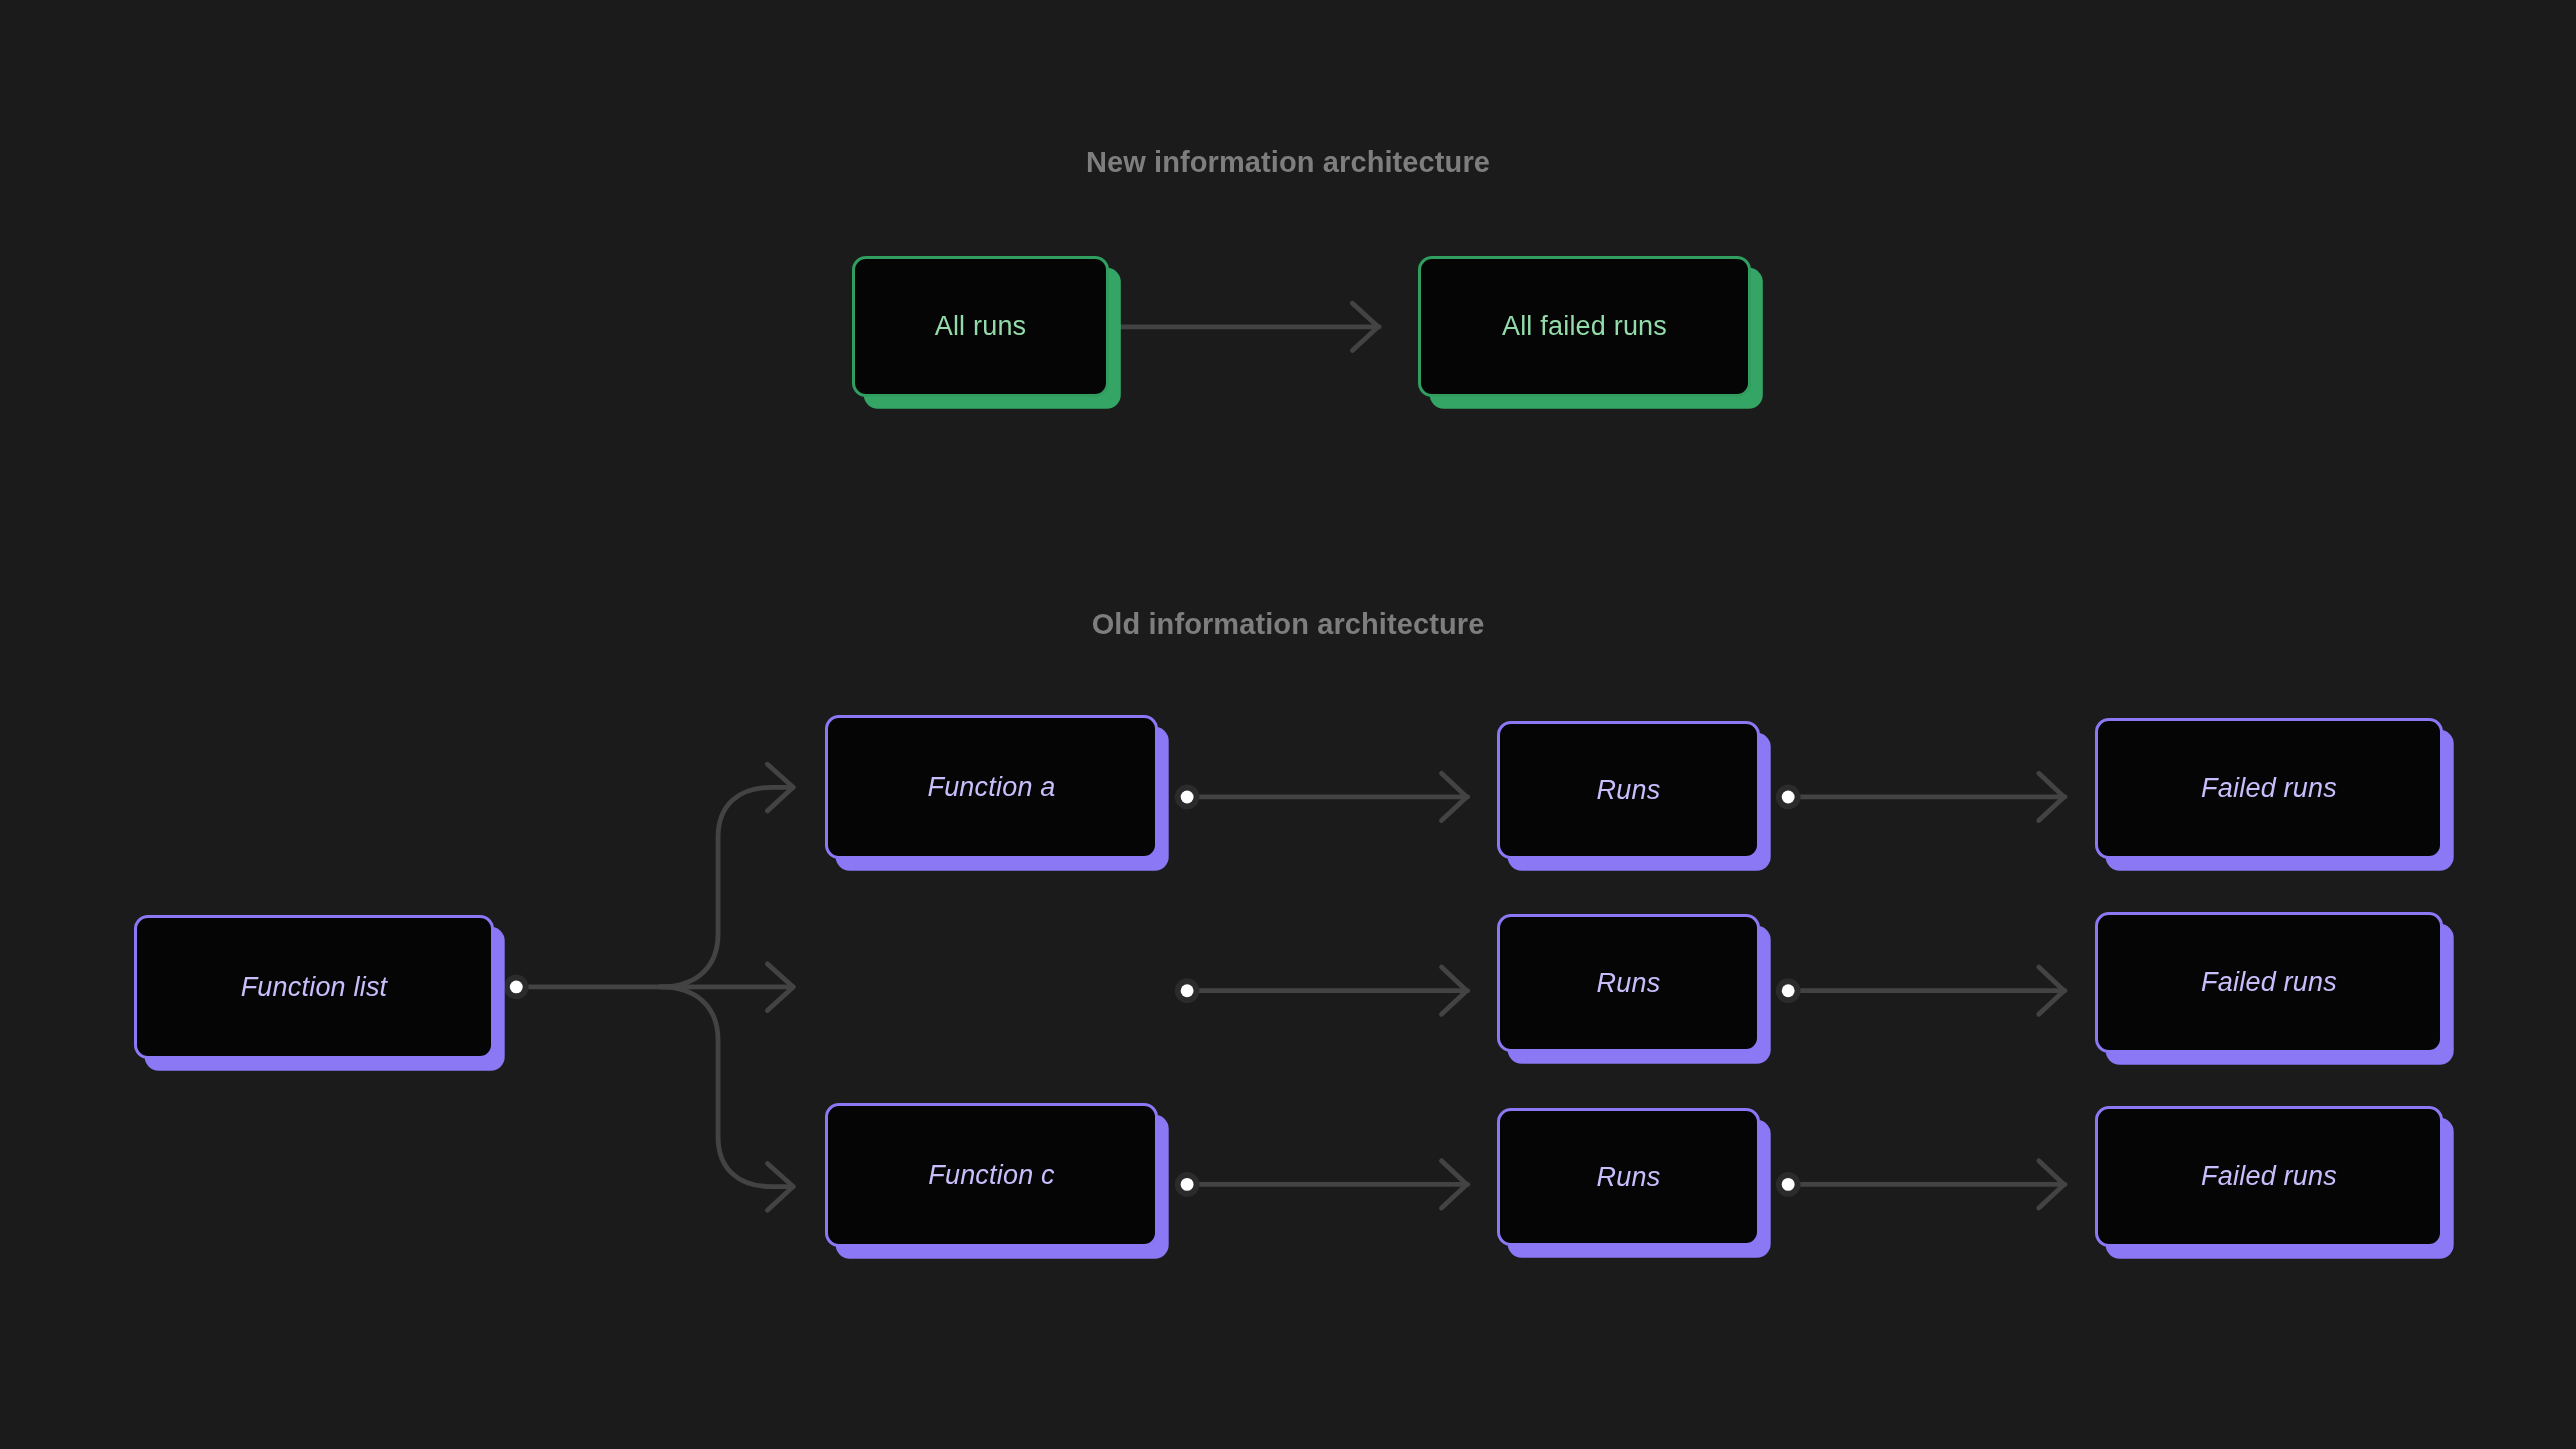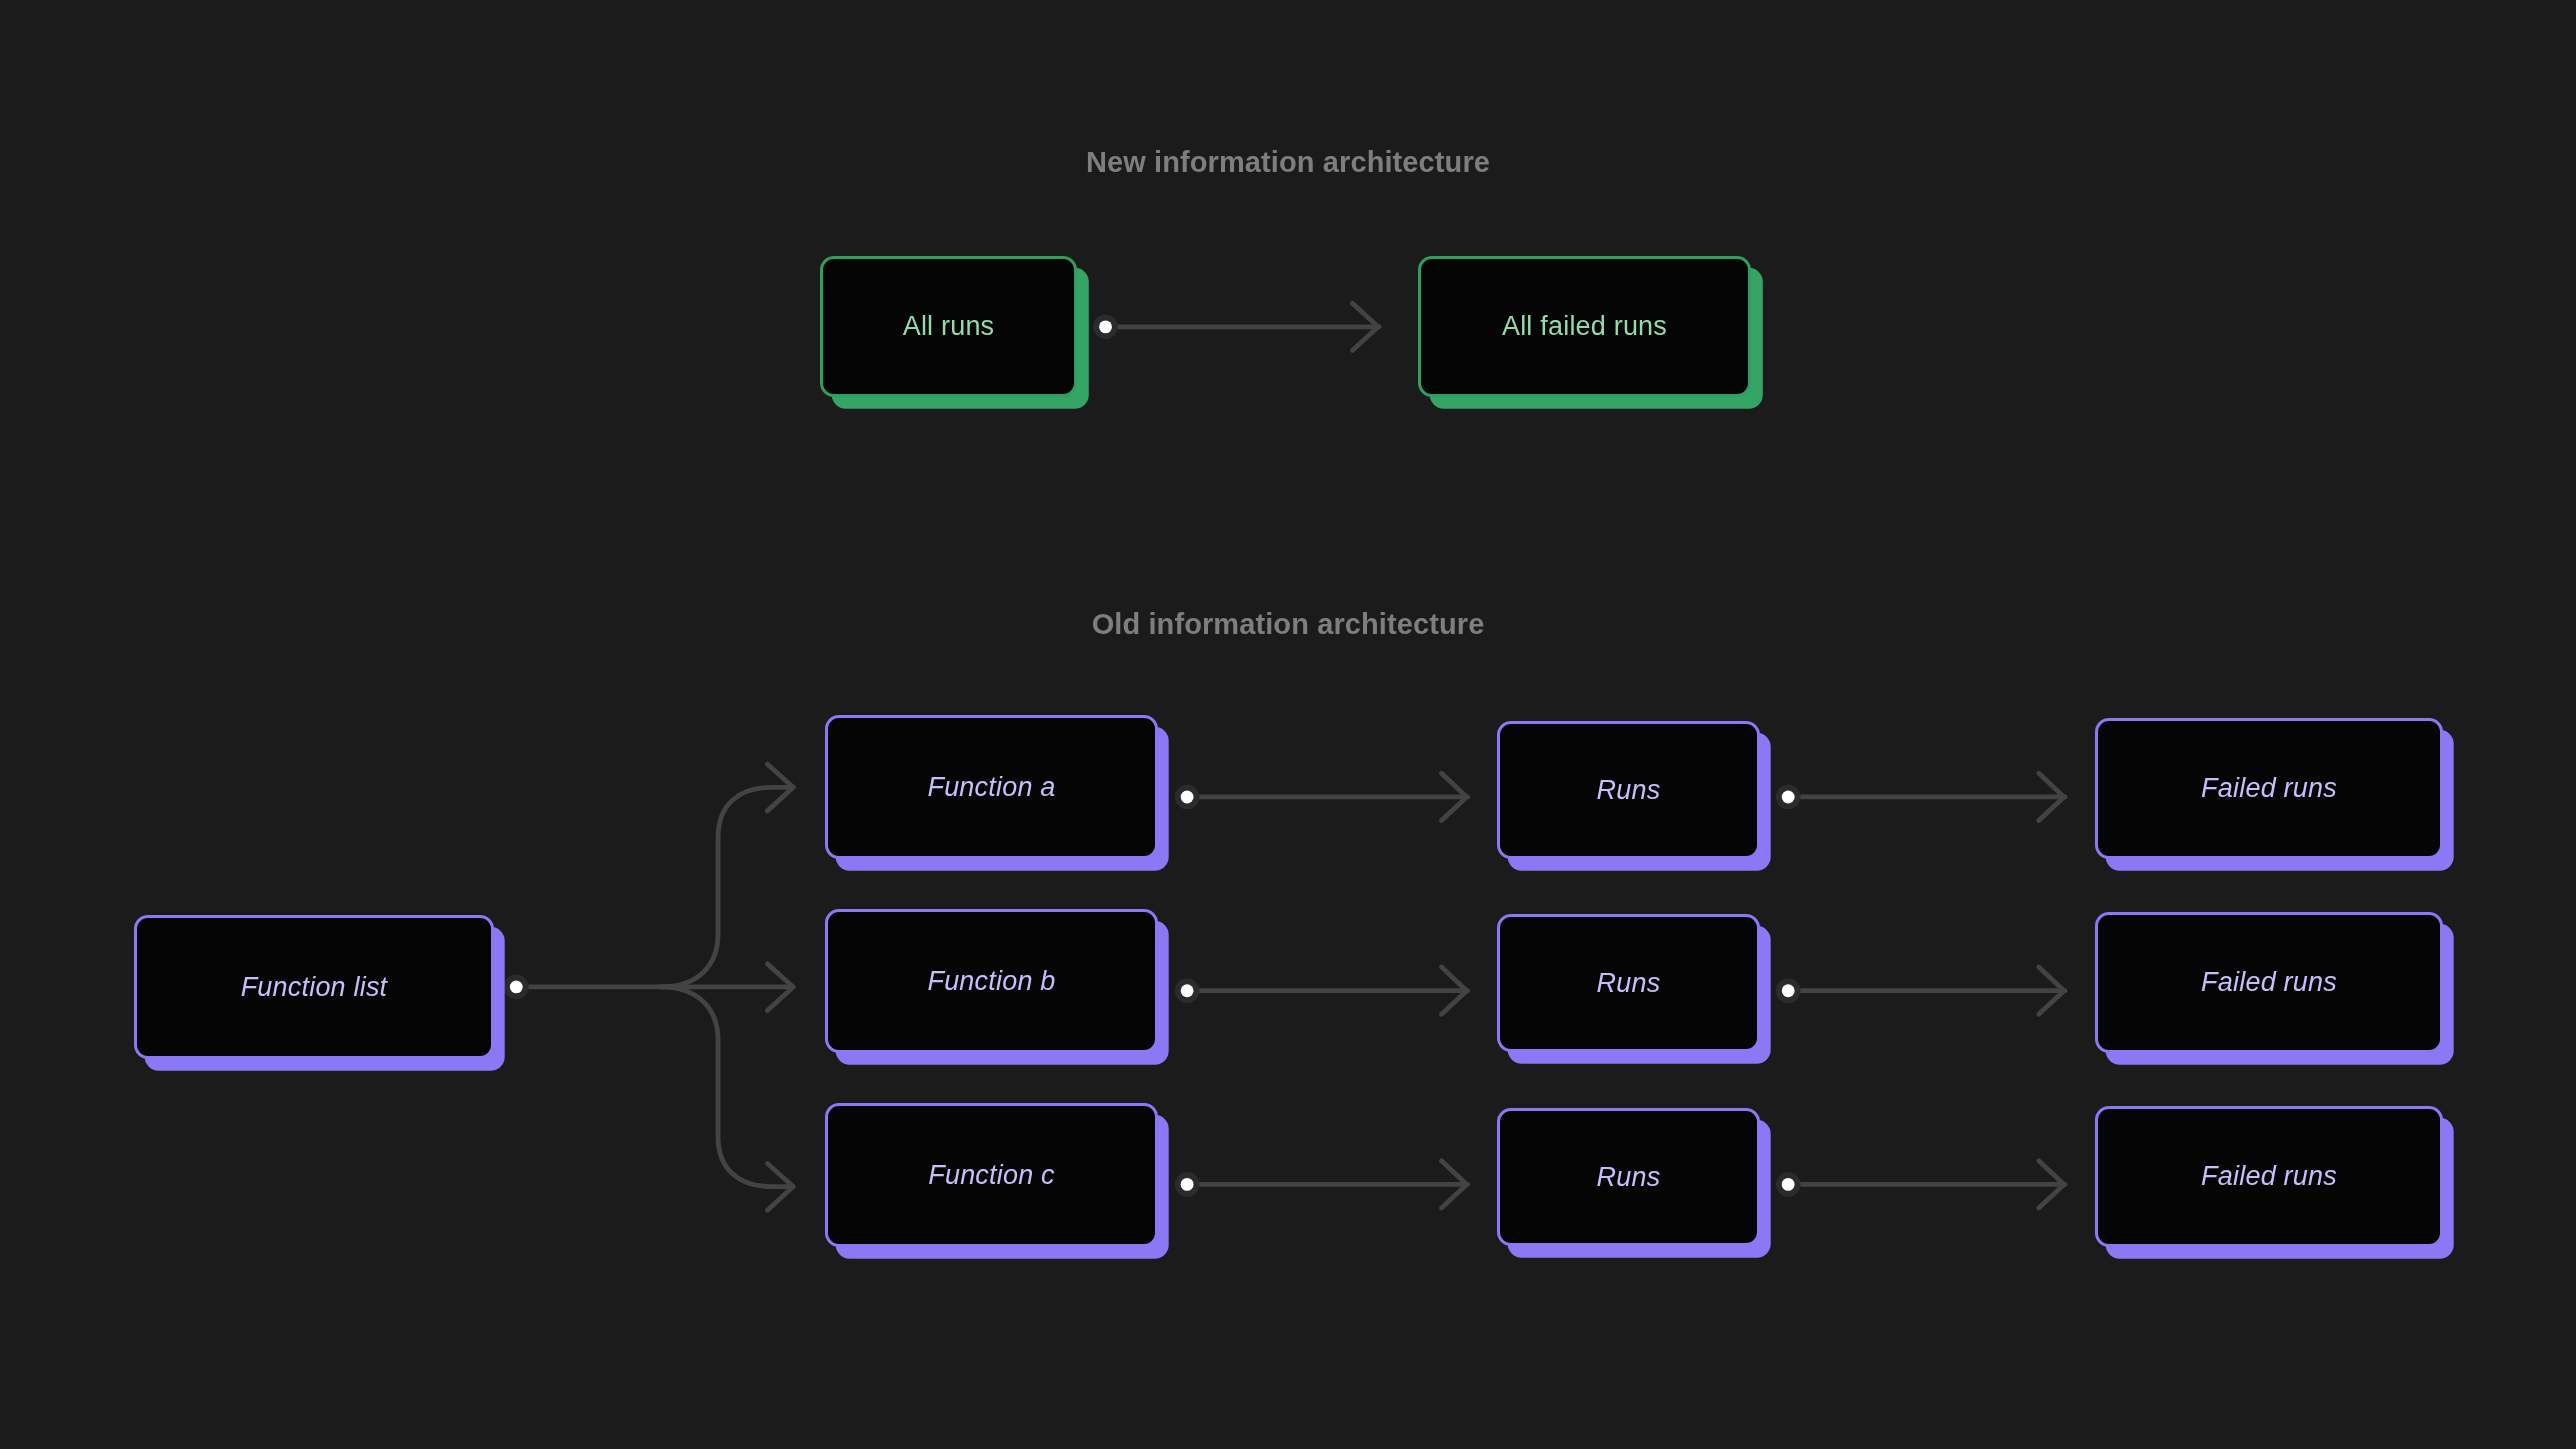--- a/index.html
+++ b/index.html
@@ -90,39 +90,36 @@
   .link-dot-halo { fill: #2b2b2b; }
   .link-dot-core { fill: #ffffff; }
 </style>
 </head>
 <body>
 
 <div id="canvas">
 
   <div class="section-title" id="title-new">New information architecture</div>
 
-  <div class="node green" id="node-all-runs" style="left:820px; top:256px; width:257px; height:141px;align-items:center;">
+  <div class="node green" id="node-all-runs" style="left:852px; top:256px; width:257px; height:141px;align-items:center;">
     <span>All runs</span>
   </div>
 
   <div class="node green" id="node-all-failed-runs" style="left:1418px; top:256px; width:333px; height:141px;text-align:right;">
     <span>All failed runs</span>
   </div>
 
   <div class="section-title" id="title-old">Old information architecture</div>
 
   <div class="node purple" id="node-function-list" style="left:134px; top:915px; width:360px; height:144px;">
     <span>Function list</span>
   </div>
 
   <div class="node purple" id="node-function-a" style="left:825px; top:715px; width:333px; height:144px;">
     <span>Function a</span>
-  </div>
-  <div class="node purple" id="node-function-b" style="left:825px; top:909px; width:333px; height:144px;">
-    <span>Function b</span>
   </div>
   <div class="node purple" id="node-function-c" style="left:825px; top:1103px; width:333px; height:144px;">
     <span>Function c</span>
   </div>
 
   <div class="node purple" id="node-runs-a" style="left:1497px; top:721px; width:263px; height:138px;">
     <span>Runs</span>
   </div>
   <div class="node purple" id="node-runs-b" style="left:1497px; top:914px; width:263px; height:138px;">
     <span>Runs</span>

